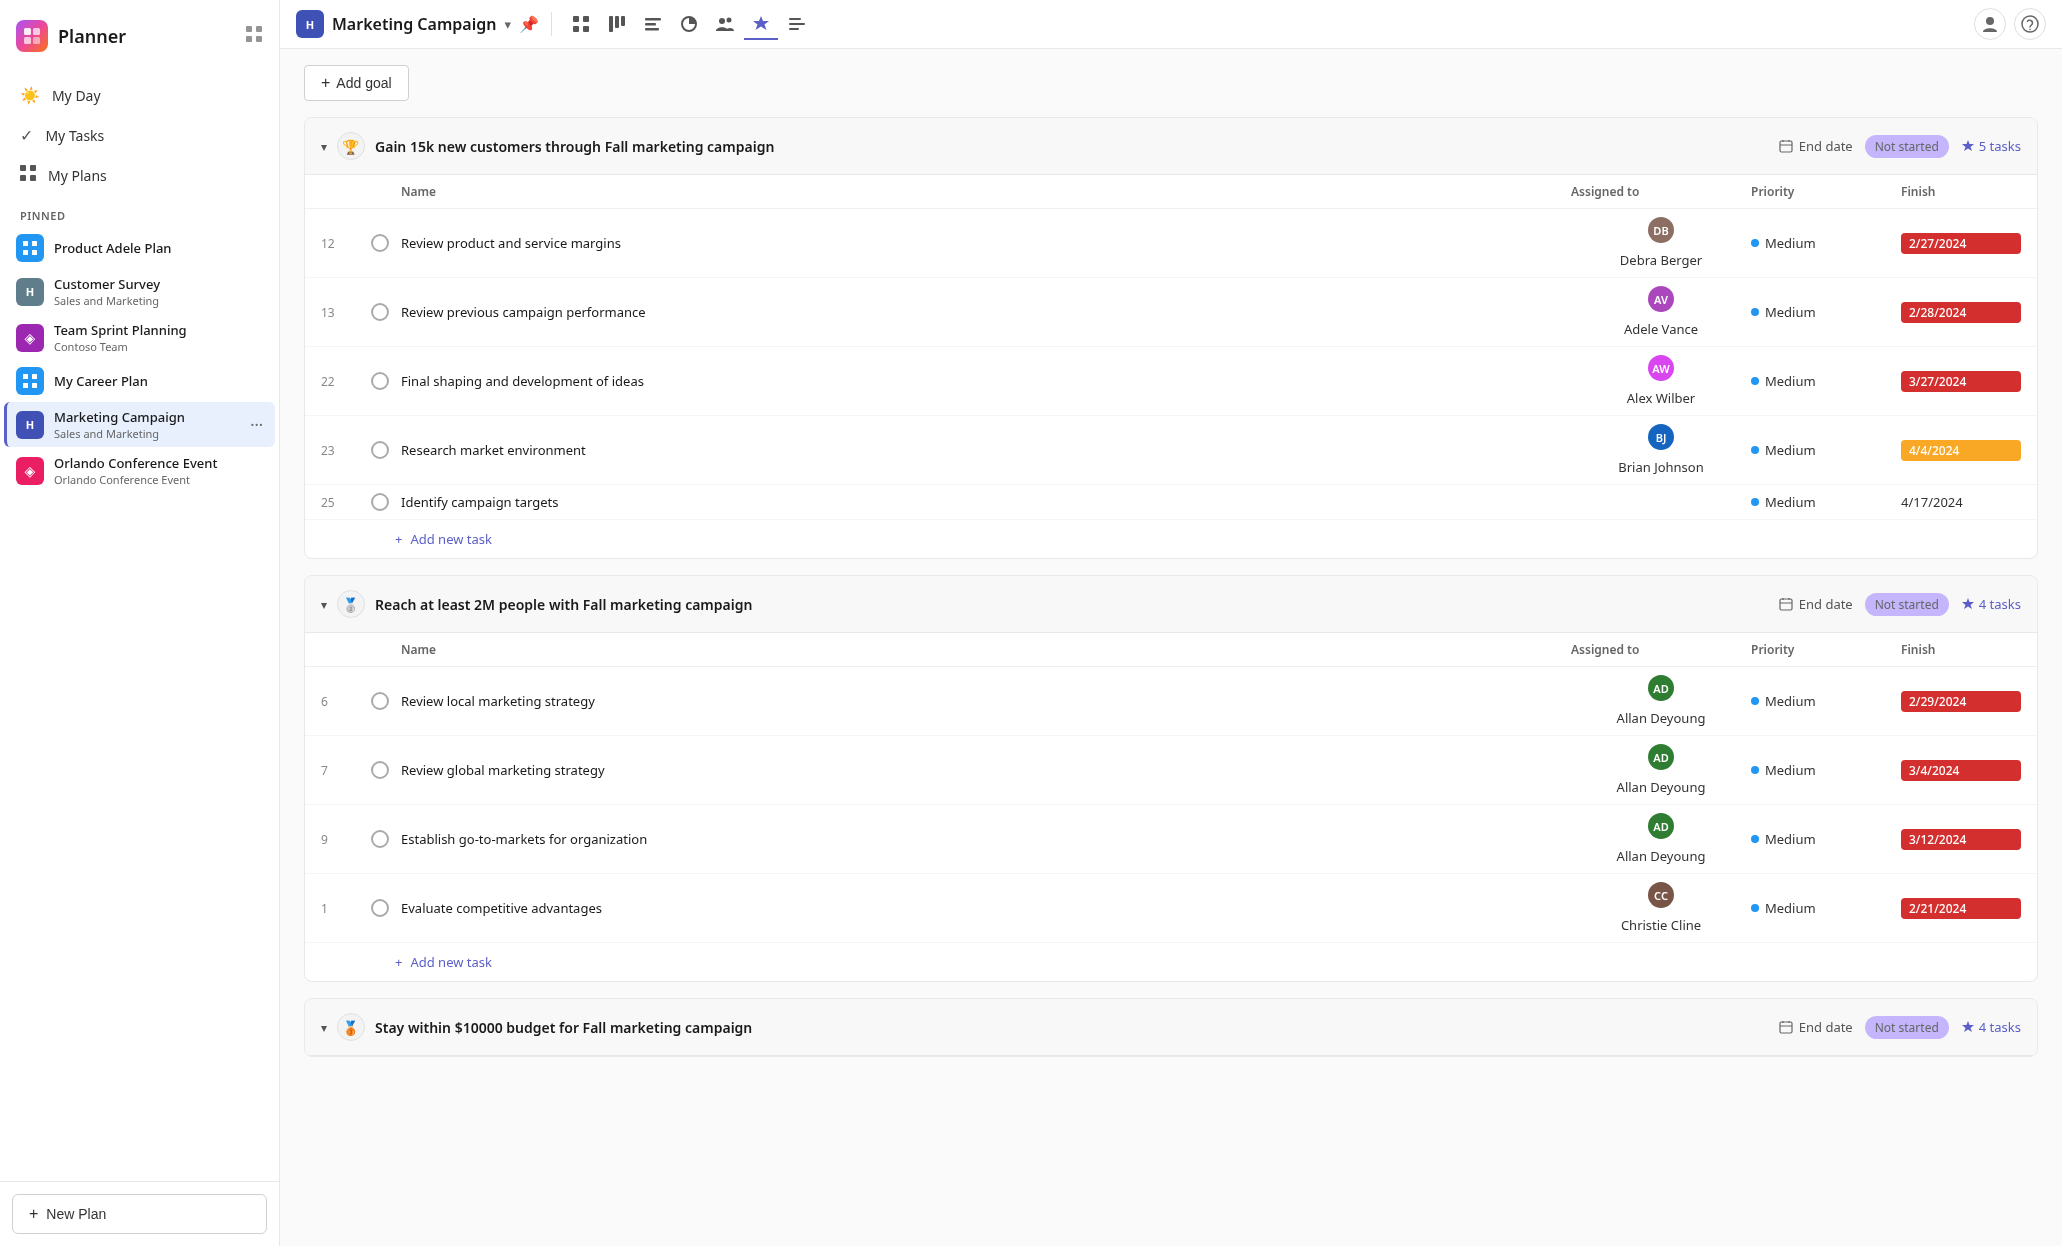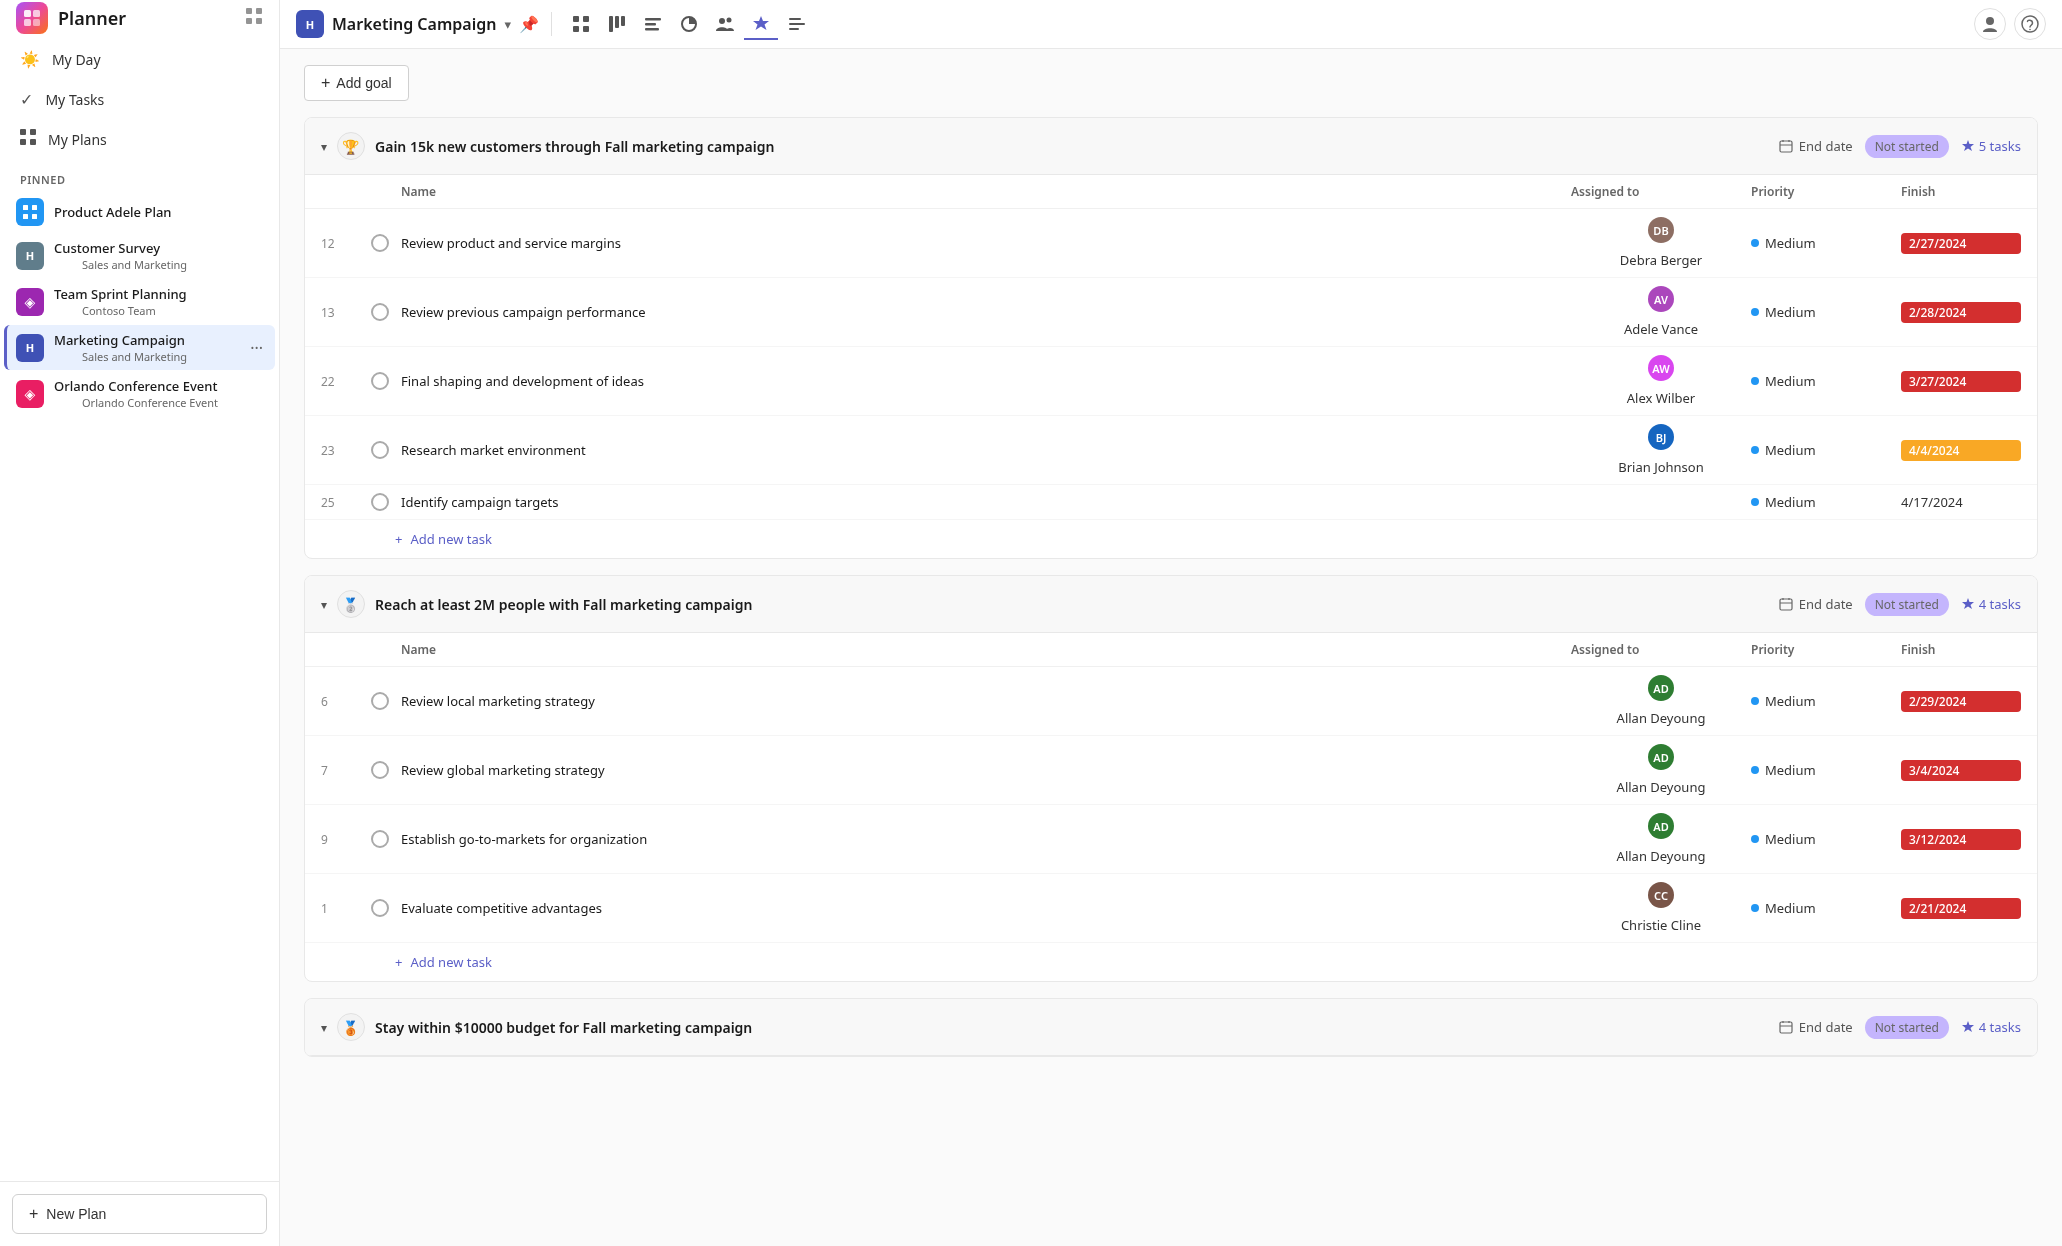--- a/index.html
+++ b/index.html
@@ -11,21 +11,21 @@
       min-width: 280px;
       background: #fff;
       border-right: 1px solid #e8e8e8;
       display: flex;
       flex-direction: column;
       height: 100vh;
     }
     .sidebar-header {
       display: flex;
       align-items: center;
-      padding: 2px 16px;
+      padding: 20px 16px;
       gap: 10px;
     }
     .app-logo {
       width: 32px; height: 32px;
       background: linear-gradient(135deg, #a855f7, #ec4899, #f97316);
       border-radius: 8px;
       display: flex; align-items: center; justify-content: center;
       color: white; font-weight: bold; font-size: 14px;
     }
     .app-title {
@@ -69,21 +69,21 @@
       display: flex; align-items: center; justify-content: center;
       font-size: 14px; color: white; flex-shrink: 0;
     }
     .plan-icon.blue { background: #2196f3; }
     .plan-icon.gray { background: #607d8b; }
     .plan-icon.purple { background: #9c27b0; }
     .plan-icon.darkblue { background: #3f51b5; }
     .plan-icon.pink { background: #e91e63; }
     .plan-info { flex: 1; min-width: 0; }
     .plan-name { font-size: 13px; font-weight: 500; color: #1a1a1a; white-space: nowrap; overflow: hidden; text-overflow: ellipsis; }
-    .plan-sub { font-size: 11px; color: #666; white-space: nowrap; overflow: hidden; text-overflow: ellipsis; margin-left: 28px; }
+    .plan-sub { font-size: 11px; color: #666; white-space: nowrap; overflow: hidden; text-overflow: ellipsis; }
     .plan-more { color: #666; font-size: 16px; cursor: pointer; }
     .sidebar-footer {
       margin-top: auto;
       padding: 12px;
       border-top: 1px solid #e8e8e8;
     }
     .new-plan-btn {
       display: flex; align-items: center; gap: 8px;
       width: 100%; padding: 10px 16px;
       background: #fff; border: 1px solid #d0d0d0;
@@ -310,20 +310,33 @@
     </div>
 
     <div class="plan-item">
       <div class="plan-icon purple" style="font-size:14px;">◈</div>
       <div class="plan-info">
         <div class="plan-name">Team Sprint Planning</div>
         <div class="plan-sub">Contoso Team</div>
       </div>
     </div>
 
+    <div class="plan-item">
+      <div class="plan-icon blue">
+        <svg width="14" height="14" viewBox="0 0 14 14" fill="white">
+          <rect x="0" y="0" width="5" height="5" rx="0.5"></rect>
+          <rect x="9" y="0" width="5" height="5" rx="0.5"></rect>
+          <rect x="0" y="9" width="5" height="5" rx="0.5"></rect>
+          <rect x="9" y="9" width="5" height="5" rx="0.5"></rect>
+        </svg>
+      </div>
+      <div class="plan-info">
+        <div class="plan-name">My Career Plan</div>
+      </div>
+    </div>
 
     <div class="plan-item active">
       <div class="plan-icon darkblue" style="font-size:11px;font-weight:bold;">H</div>
       <div class="plan-info">
         <div class="plan-name">Marketing Campaign</div>
         <div class="plan-sub">Sales and Marketing</div>
       </div>
       <span class="plan-more">···</span>
     </div>
 

